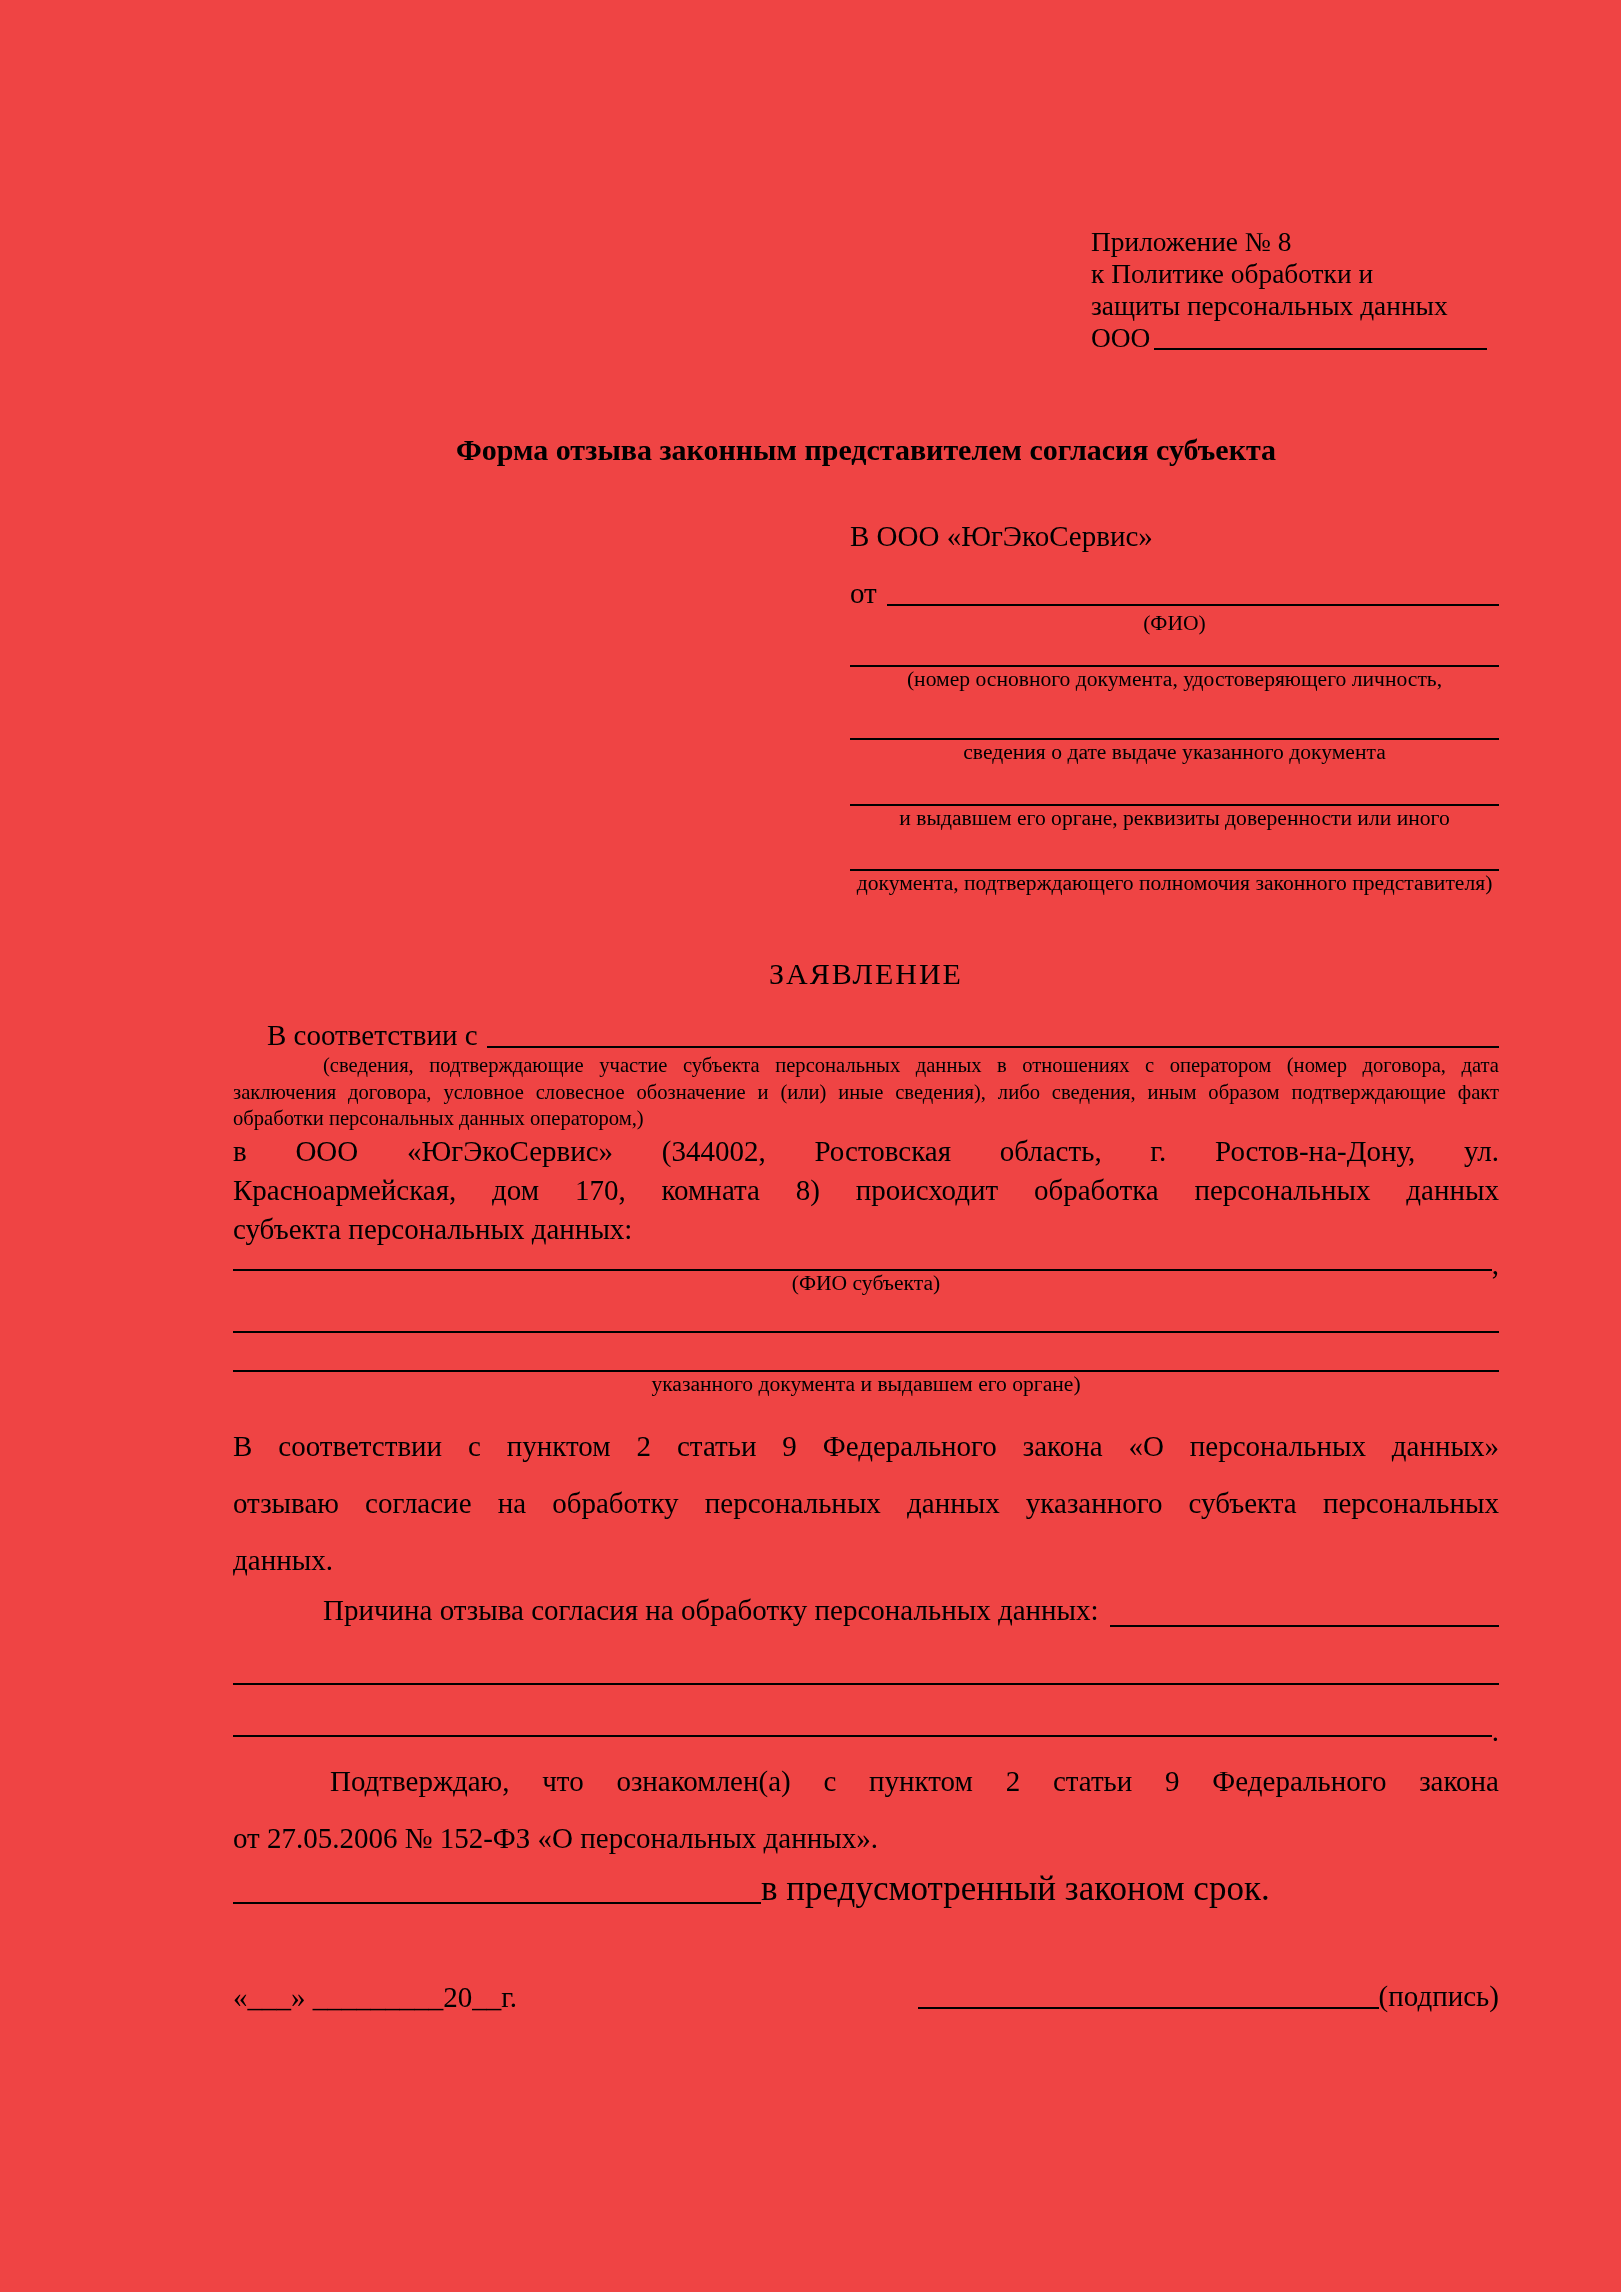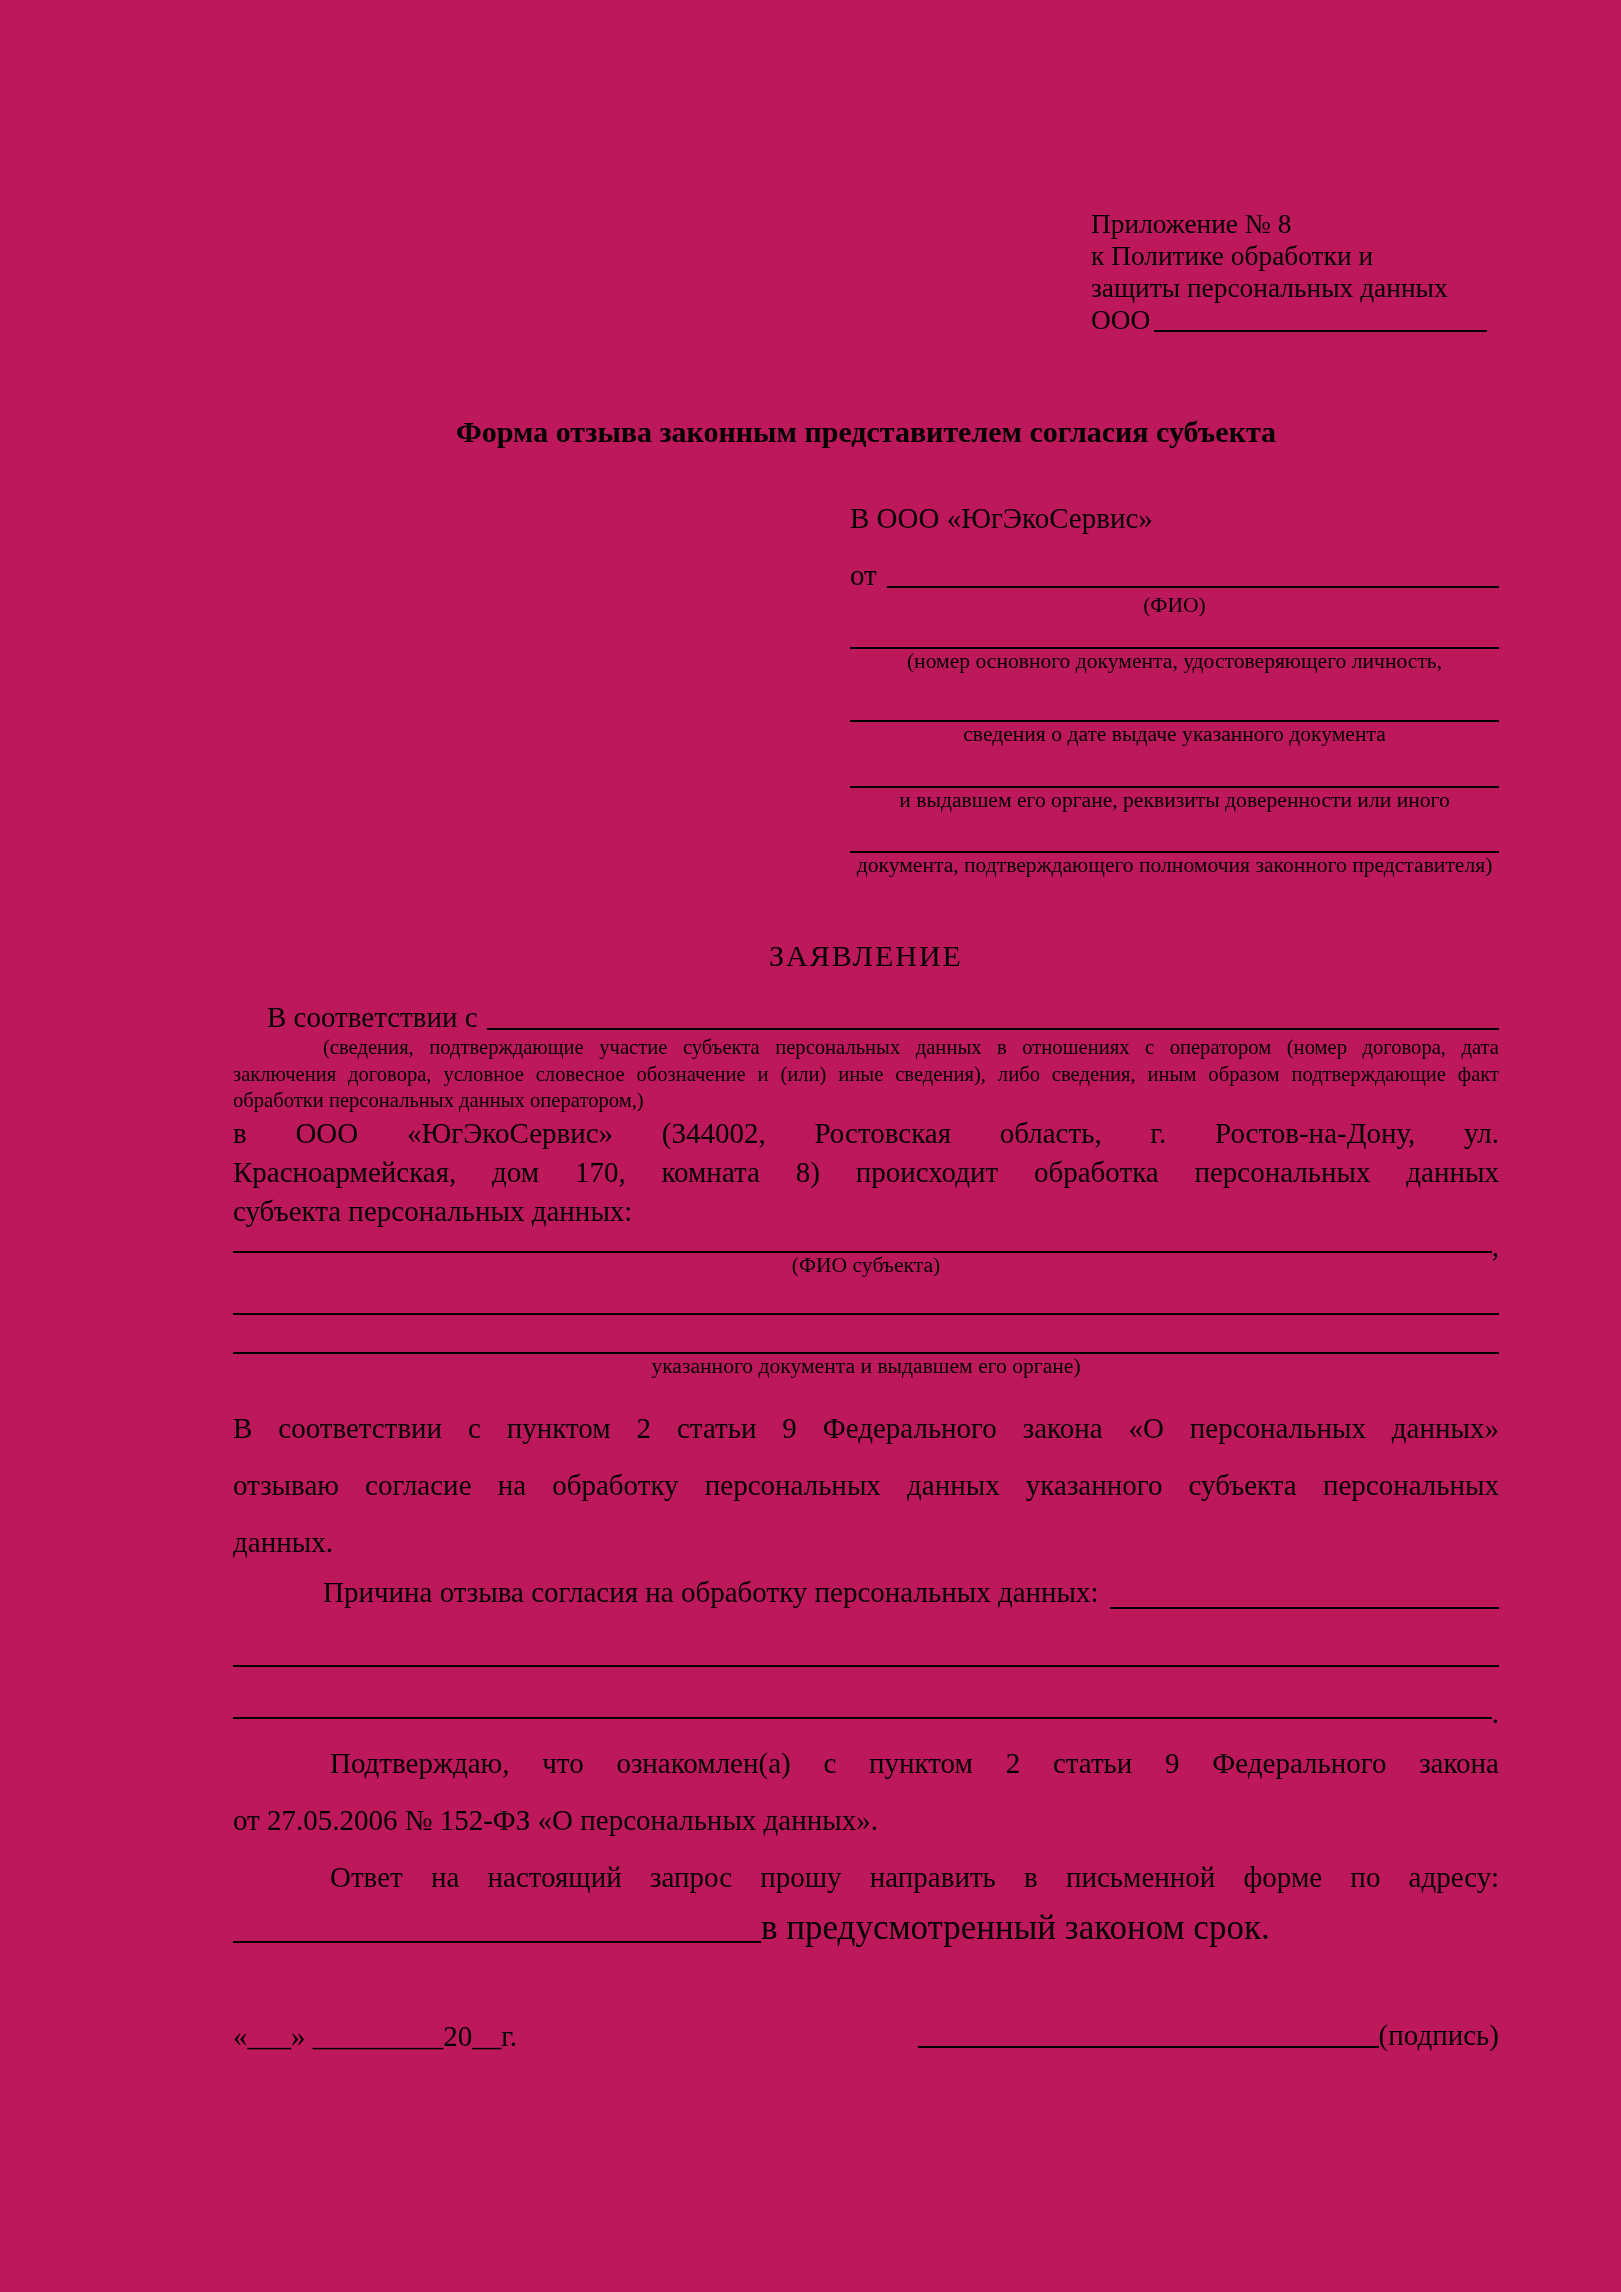--- a/index.html
+++ b/index.html
@@ -1,20 +1,20 @@
 <!DOCTYPE html>
 <html><head>
 <meta charset="utf-8">
 <style>
   html,body { margin:0; padding:0; background:#888; }
   .page {
     position:relative; width:1621px; height:2293px; margin:0 auto;
-    background:#be185d; color:#000;
+    background:#ef4444; color:#000;
     font-family:"Liberation Serif","DejaVu Serif",serif;
-    box-sizing:border-box; padding:0 122px 0 233px; overflow:hidden;
+    box-sizing:border-box; padding:18px 122px 0 233px; overflow:hidden;
   }
   .fill { flex:1 1 auto; border-bottom:2.9px solid #000; margin-bottom:4.9px; }
   .blank { border-bottom:2.9px solid #000; }
   .cap { font-size:21.6px; line-height:25.5px; text-align:center; }
   .jst { text-align:justify; text-align-last:justify; }
 
   
   .hdr { margin-left:858px; padding-top:208px; width:396px; font-size:27.4px; line-height:32px; }
   .hdr-org { display:flex; }
   .hdr-org .fill { border-bottom-width:2px; margin-bottom:3.9px; margin-left:3.9px; }
@@ -150,23 +150,20 @@
   <div class="blank2">
     <span class="fill"></span>
     <span class="period">.</span>
   </div>
 
   <div class="c-para">
     <div class="ind99 jst">Подтверждаю, что ознакомлен(а) с пунктом 2 статьи 9 Федерального закона</div>
     <div>от 27.05.2006 № 152-ФЗ «О персональных данных».</div>
   </div>
 
-  <div class="c-para" style="margin-top:0;">
-    <div class="ind99 jst">Ответ на настоящий запрос прошу направить в письменной форме по адресу:</div>
-  </div>
   <div class="resp-row">
     <span class="fill-fixed"></span>
     <span class="txt">в предусмотренный законом срок.</span>
   </div>
 
   <div class="footer">
     <div>«___» _________20__г.</div>
     <div class="foot-right">
       <span class="fill-sign"></span>
       <span class="txt">(подпись)</span>

